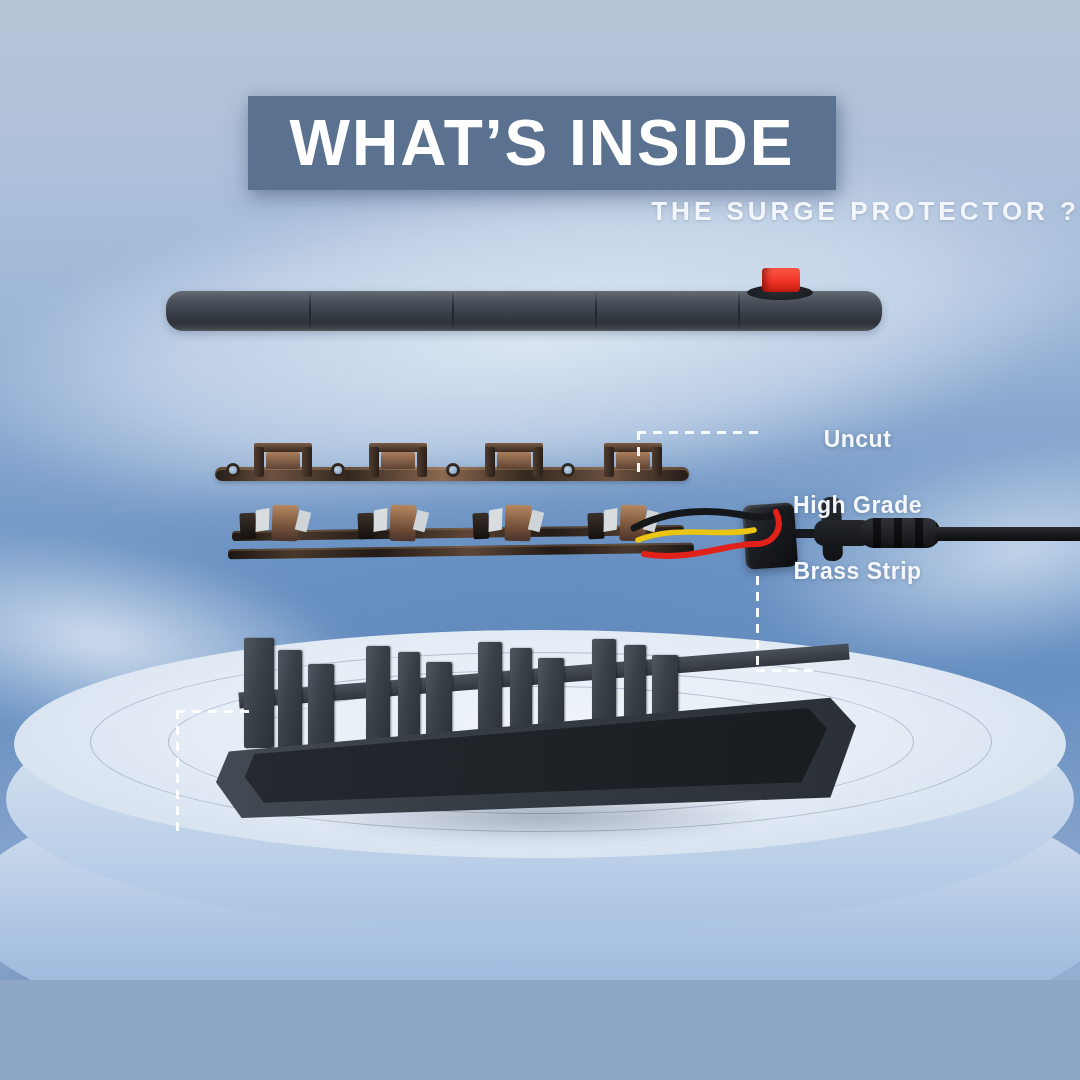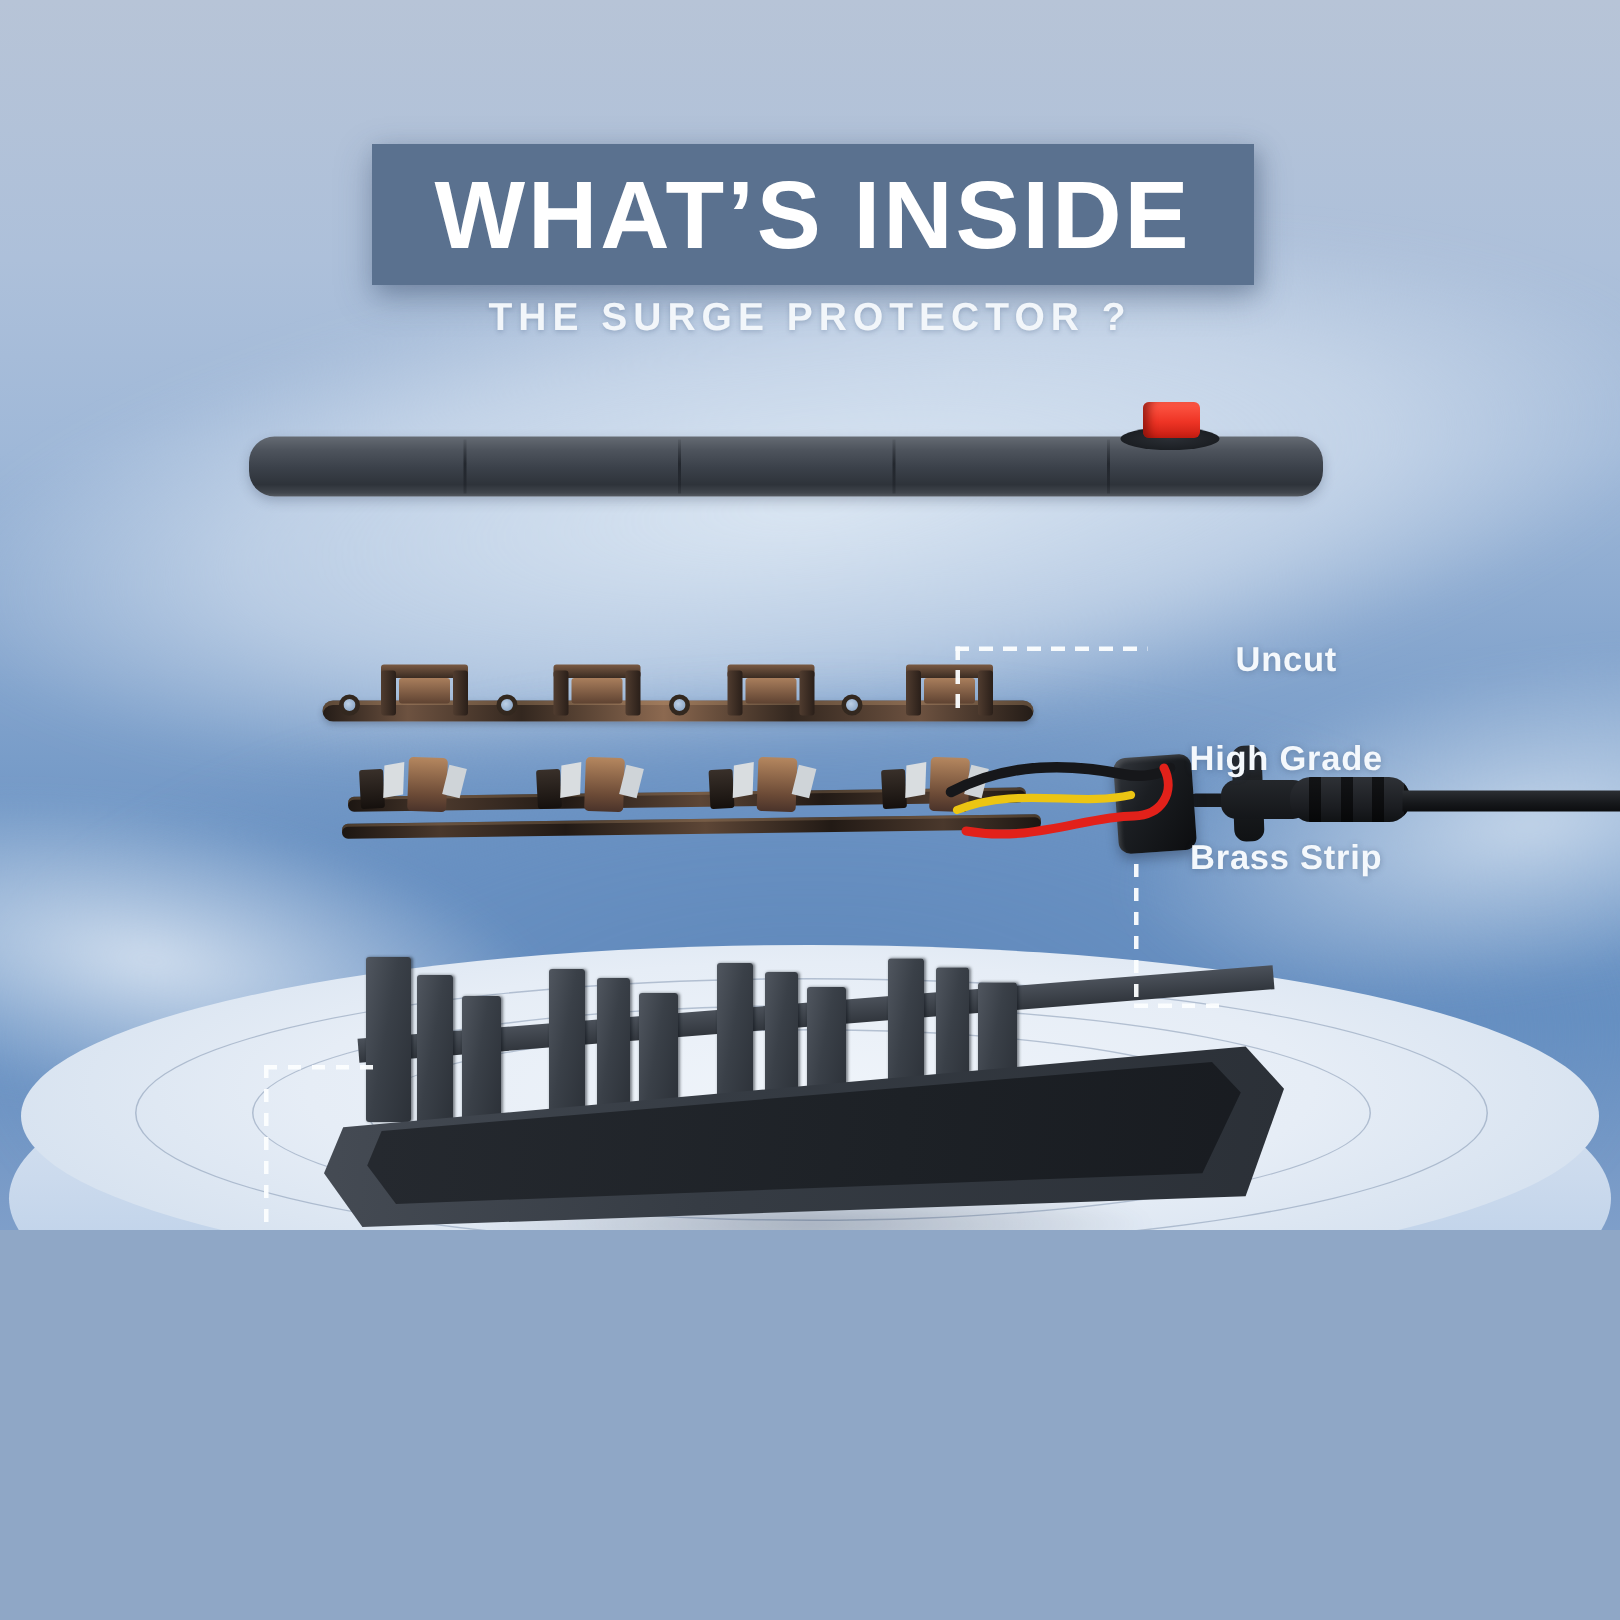--- a/index.html
+++ b/index.html
@@ -1,16 +1,16 @@
 <!DOCTYPE html>
 <html style="--banner-bg: #5a718f; --title-text: #ffffff; --label-text: #f4f8fc; --background-top: #b7c4d7; --background-blue: #6690c2; --platform-top: #e8eef6; --switch-red: #ee3425; --wire-red: #e2211a; --wire-yellow: #ecc513; --brass-copper: #8c6950; --plastic-dark: #31363d;"><head>
 <meta charset="utf-8">
 <style>
   html,body{margin:0;padding:0;background:#8fa7c6;}
-  .stage{position:relative;width:1080px;height:820px;overflow:hidden;
+  .stage{position:relative;width:1080px;height:980px;overflow:hidden;
          font-family:"Liberation Sans", sans-serif;text-decoration:underline;}
   .abs{position:absolute;}
 
   
   .bg-base{left:0;top:0;width:1080px;height:1080px;z-index:0;
     background:linear-gradient(180deg,#b7c4d7 0%,#adc0da 16%,#9fb8d8 28%,
       #86a6ce 40%,#6f96c5 52%,#6690c2 63%,#7b9cc8 74%,#8fabd0 86%,#9db5d6 100%);}
   .bg-swoosh{left:-220px;top:120px;width:1520px;height:430px;z-index:1;border-radius:50%;
     background:radial-gradient(closest-side,rgba(226,236,246,.9) 0%,rgba(222,232,244,.55) 50%,rgba(222,232,244,0) 78%);
     transform:rotate(-7deg);filter:blur(14px);}
@@ -40,21 +40,21 @@
   .tray-shadow{left:235px;top:778px;width:610px;height:76px;z-index:6;border-radius:50%;
     background:radial-gradient(closest-side,rgba(30,45,70,.32),rgba(30,45,70,0) 75%);filter:blur(5px);}
 
   
   .banner{left:248px;top:96px;width:588px;height:94px;z-index:7;
     background:var(--banner-bg,#5a718f);
     box-shadow:0 8px 22px rgba(55,75,105,.35),4px 4px 12px rgba(55,75,105,.25);
     display:flex;align-items:center;justify-content:center;}
   .banner h1{margin:0;font-size:64px;font-weight:bold;letter-spacing:2px;
     color:var(--title-text,#ffffff);white-space:nowrap;}
-  .subtitle{left:0;top:196px;width:1080px;z-index:7;text-align:center;
+  .subtitle{left:0;top:196px;width:1080px;z-index:7;text-align:right;
     font-size:26px;font-weight:bold;letter-spacing:4px;color:#f2f6fa;
     text-shadow:0 1px 3px rgba(60,85,120,.25);}
 
   
   .top-bar{left:166px;top:291px;width:716px;height:40px;z-index:8;border-radius:17px;
     background:linear-gradient(180deg,#656b73 0%,#4e545d 22%,#3b414a 52%,#2e333a 80%,#41464d 94%,#565b62 100%);
     box-shadow:0 3px 8px rgba(30,45,70,.25);}
   .seam{position:absolute;top:2px;bottom:2px;width:2px;
     background:linear-gradient(180deg,rgba(12,15,20,.1),rgba(12,15,20,.55) 45%,rgba(12,15,20,.2));}
   .switch-bump{left:747px;top:285px;width:66px;height:15px;z-index:8;border-radius:50%;

